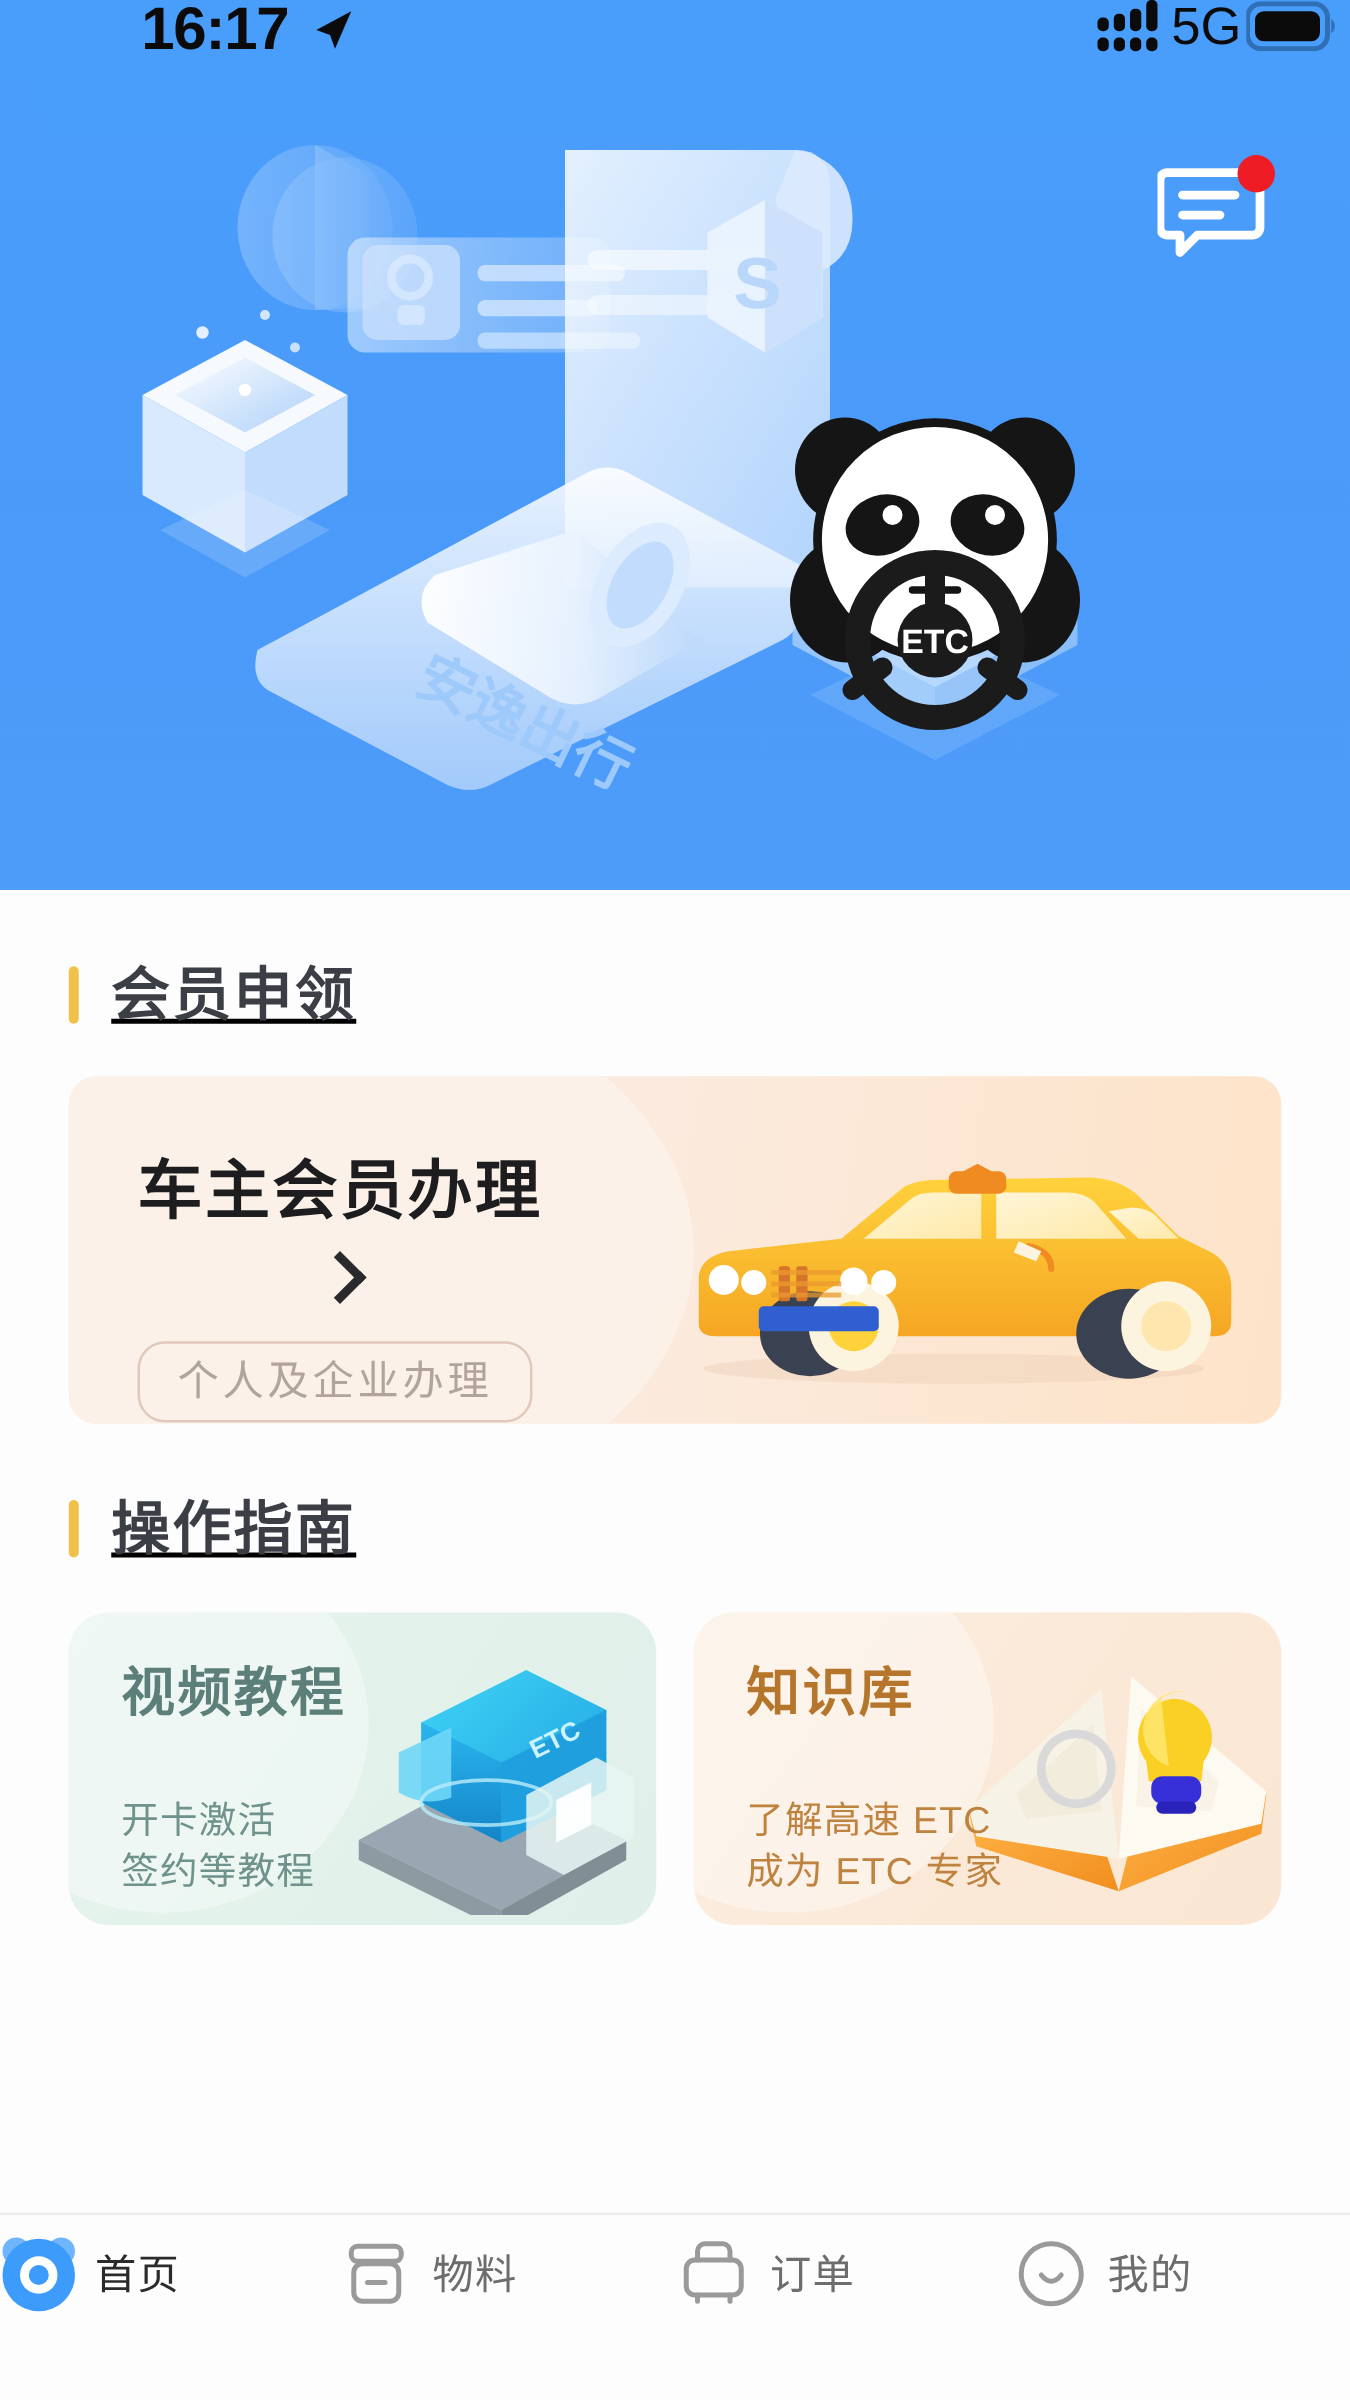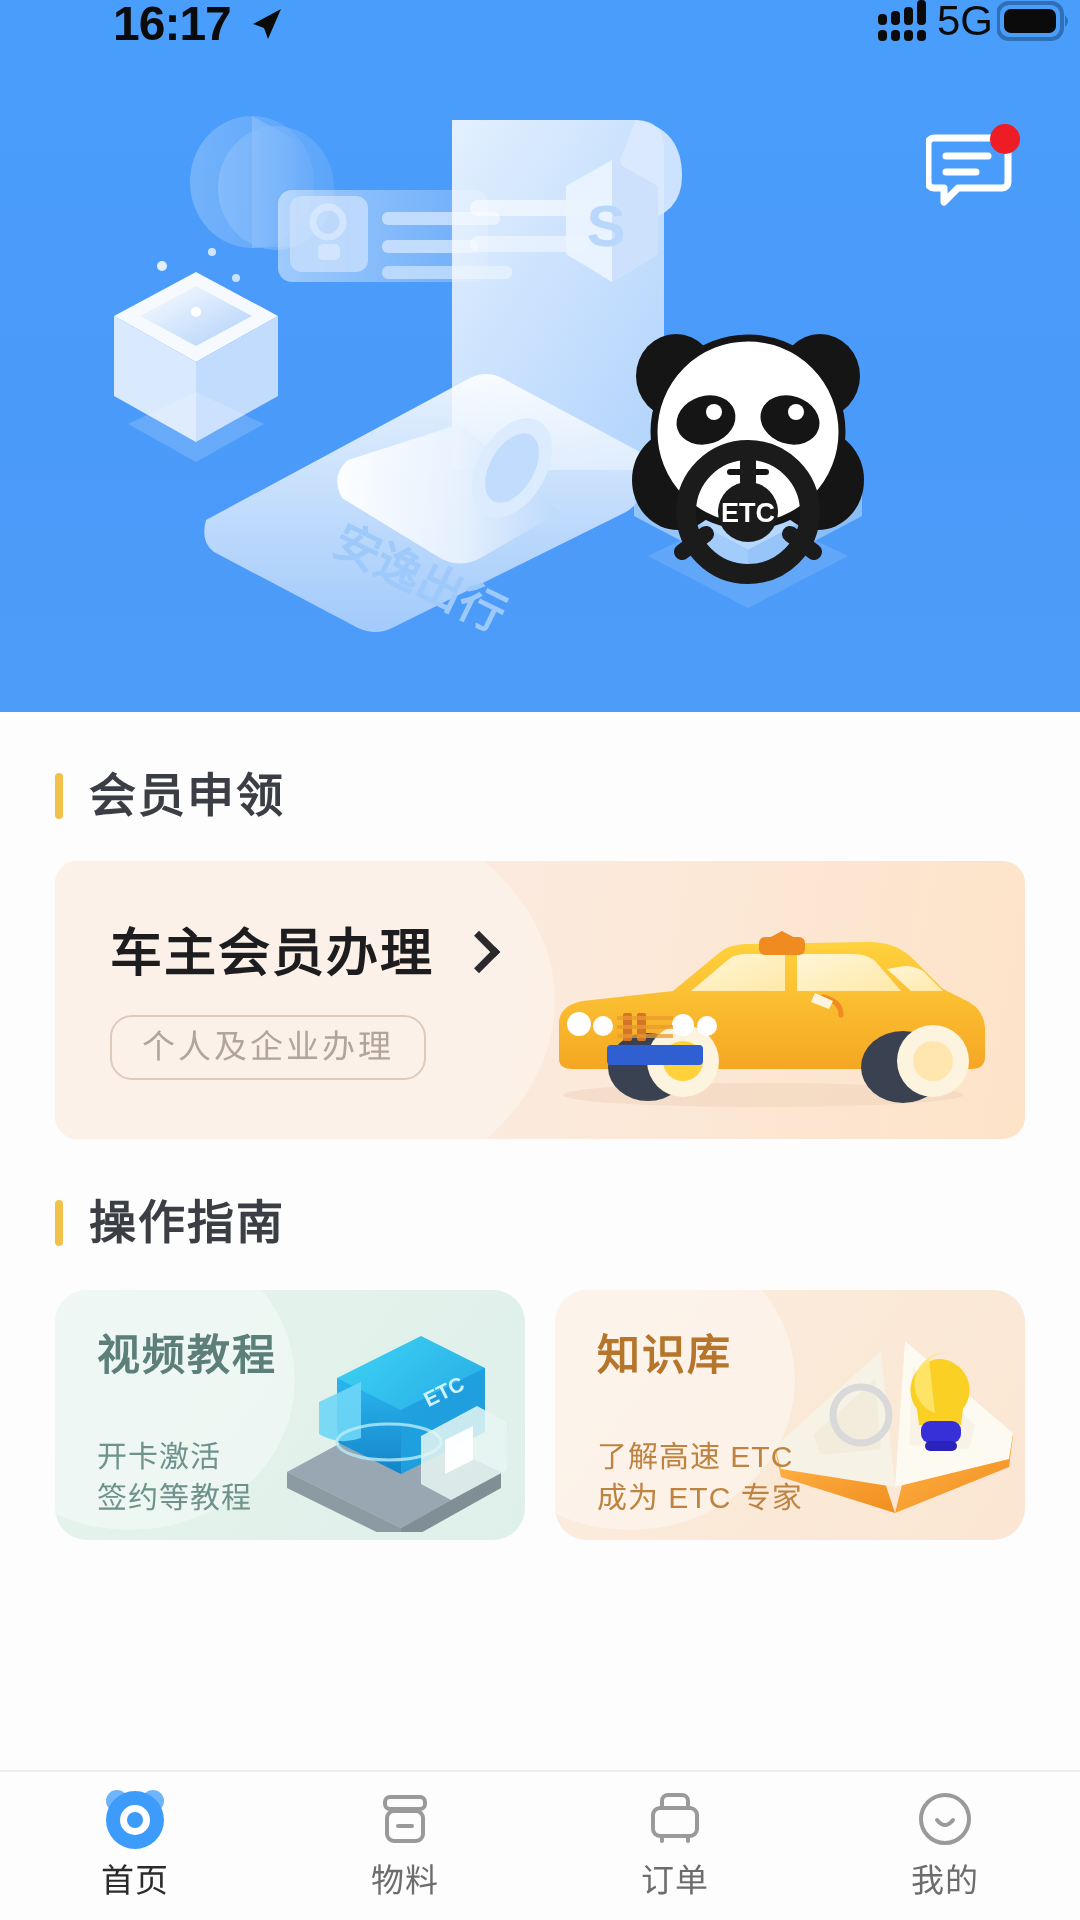--- a/index.html
+++ b/index.html
@@ -38,41 +38,41 @@
     position:absolute; top:-4px; right:-2px; width:30px; height:30px;
     border-radius:50%; background:#ee1c25;
   }
 
   
   .illus{ position:absolute; inset:0; }
 
   
   .content{
     position:absolute; top:712px; left:0; width:1080px;
-    height:846px; background:#fdfdfd; padding:0 55px;
+    height:846px; background:#fdfdfd; padding:0 55px;text-decoration:underline;
   }
 
   .sec-head{ display:flex; align-items:center; margin-top:60px; }
   .sec-bar{ width:8px; height:46px; border-radius:4px; background:#f2c14a; margin-right:26px; }
   .sec-title{ font-size:47px; font-weight:700; color:#3b3f45; letter-spacing:2px; line-height:1; }
 
   
   .member-card{
     position:relative; margin-top:42px; width:970px; height:278px;
     border-radius:22px; overflow:hidden;
     background:linear-gradient(100deg,#faeade 0%,#fbeadd 48%,#fde3c8 100%);
     cursor:pointer;
   }
   .member-card::before{
     content:""; position:absolute; left:-120px; top:-80px;
     width:620px; height:440px; border-radius:50%;
     background:rgba(255,255,255,.32);
   }
   .mc-text{ position:absolute; left:55px; top:66px; z-index:3; }
-  .mc-row{ display:flex; align-items:center; gap:30px; }
+  .mc-row{ display:flex; align-items:center; gap:30px;flex-direction:column; }
   .mc-title{ font-size:52px; font-weight:700; color:#1d1d1f; letter-spacing:2px; line-height:1; }
   .mc-chev{ width:30px; height:30px; border-right:7px solid #2a2a2c; border-top:7px solid #2a2a2c;
             transform:rotate(45deg); margin-top:-2px; }
   .mc-pill{
     margin-top:36px; display:inline-block; padding:13px 30px 15px;
     border:2px solid #e0c9bb; border-radius:22px;
     font-size:33px; color:#b2a49b; letter-spacing:3px; line-height:1;
   }
   .mc-car{ position:absolute; right:22px; bottom:30px; width:480px; height:200px; z-index:2; }
 
@@ -98,21 +98,21 @@
   .gcard.green .gc-sub{ color:#6f938c; }
   .gcard.orange .gc-sub{ color:#bf8340; }
   .gc-art{ position:absolute; right:6px; bottom:8px; z-index:2; }
 
   
   .tabbar{
     position:absolute; bottom:0; left:0; width:1080px; height:150px;
     background:#fdfdfd; border-top:2px solid #ececec;
     display:flex; align-items:flex-start; padding-top:16px;
   }
-  .tab{ flex:1; display:flex; flex-direction:column; align-items:center;
+  .tab{ flex:1; display:flex; flex-direction:row; align-items:center;
         gap:14px; cursor:pointer; }
   .tab-ico{ width:62px; height:62px; display:flex; align-items:center; justify-content:center; }
   .tab-lbl{ font-size:33px; color:#6d6d6d; letter-spacing:1px; line-height:1; }
   .tab.active .tab-lbl{ color:#2b2b2b; }
 </style>
 </head>
 <body>
 
 <div id="app">
 

